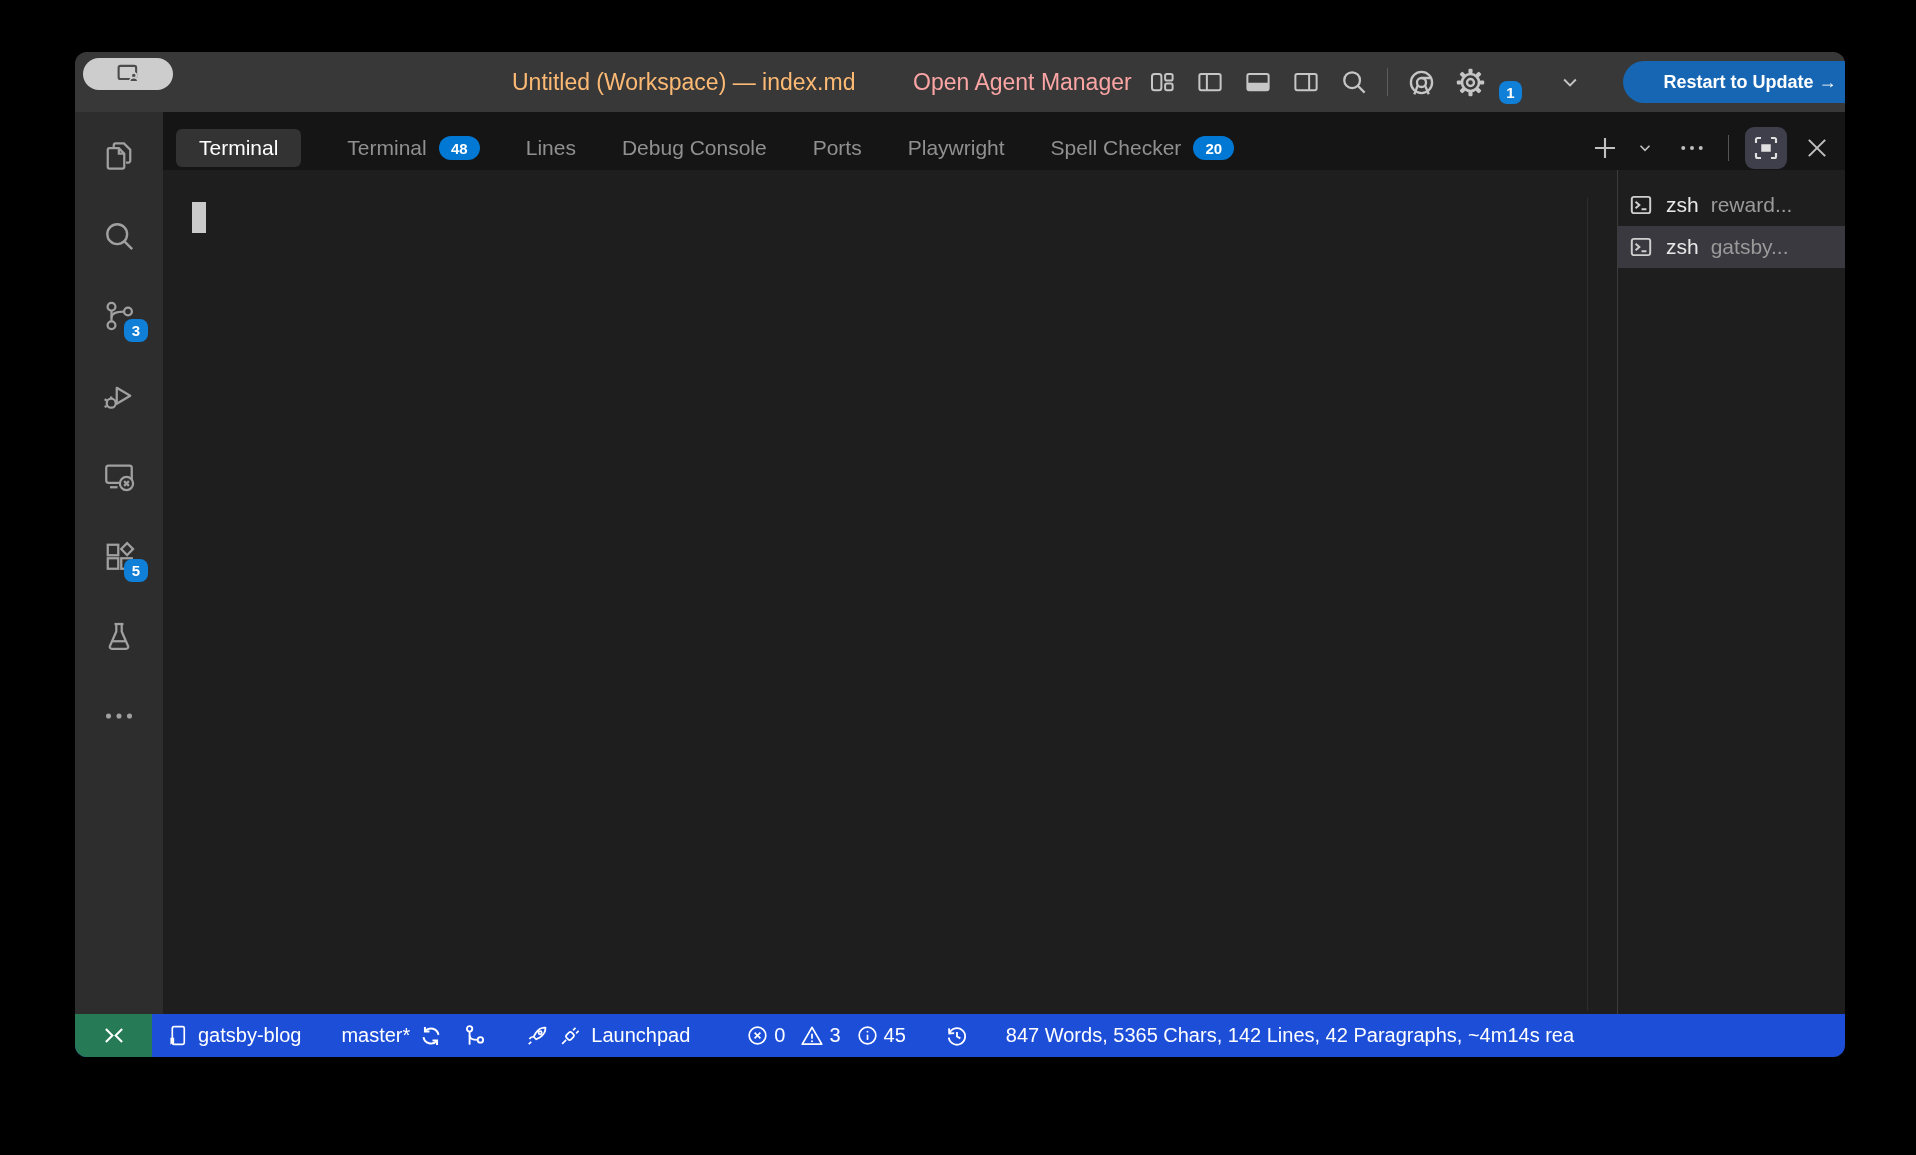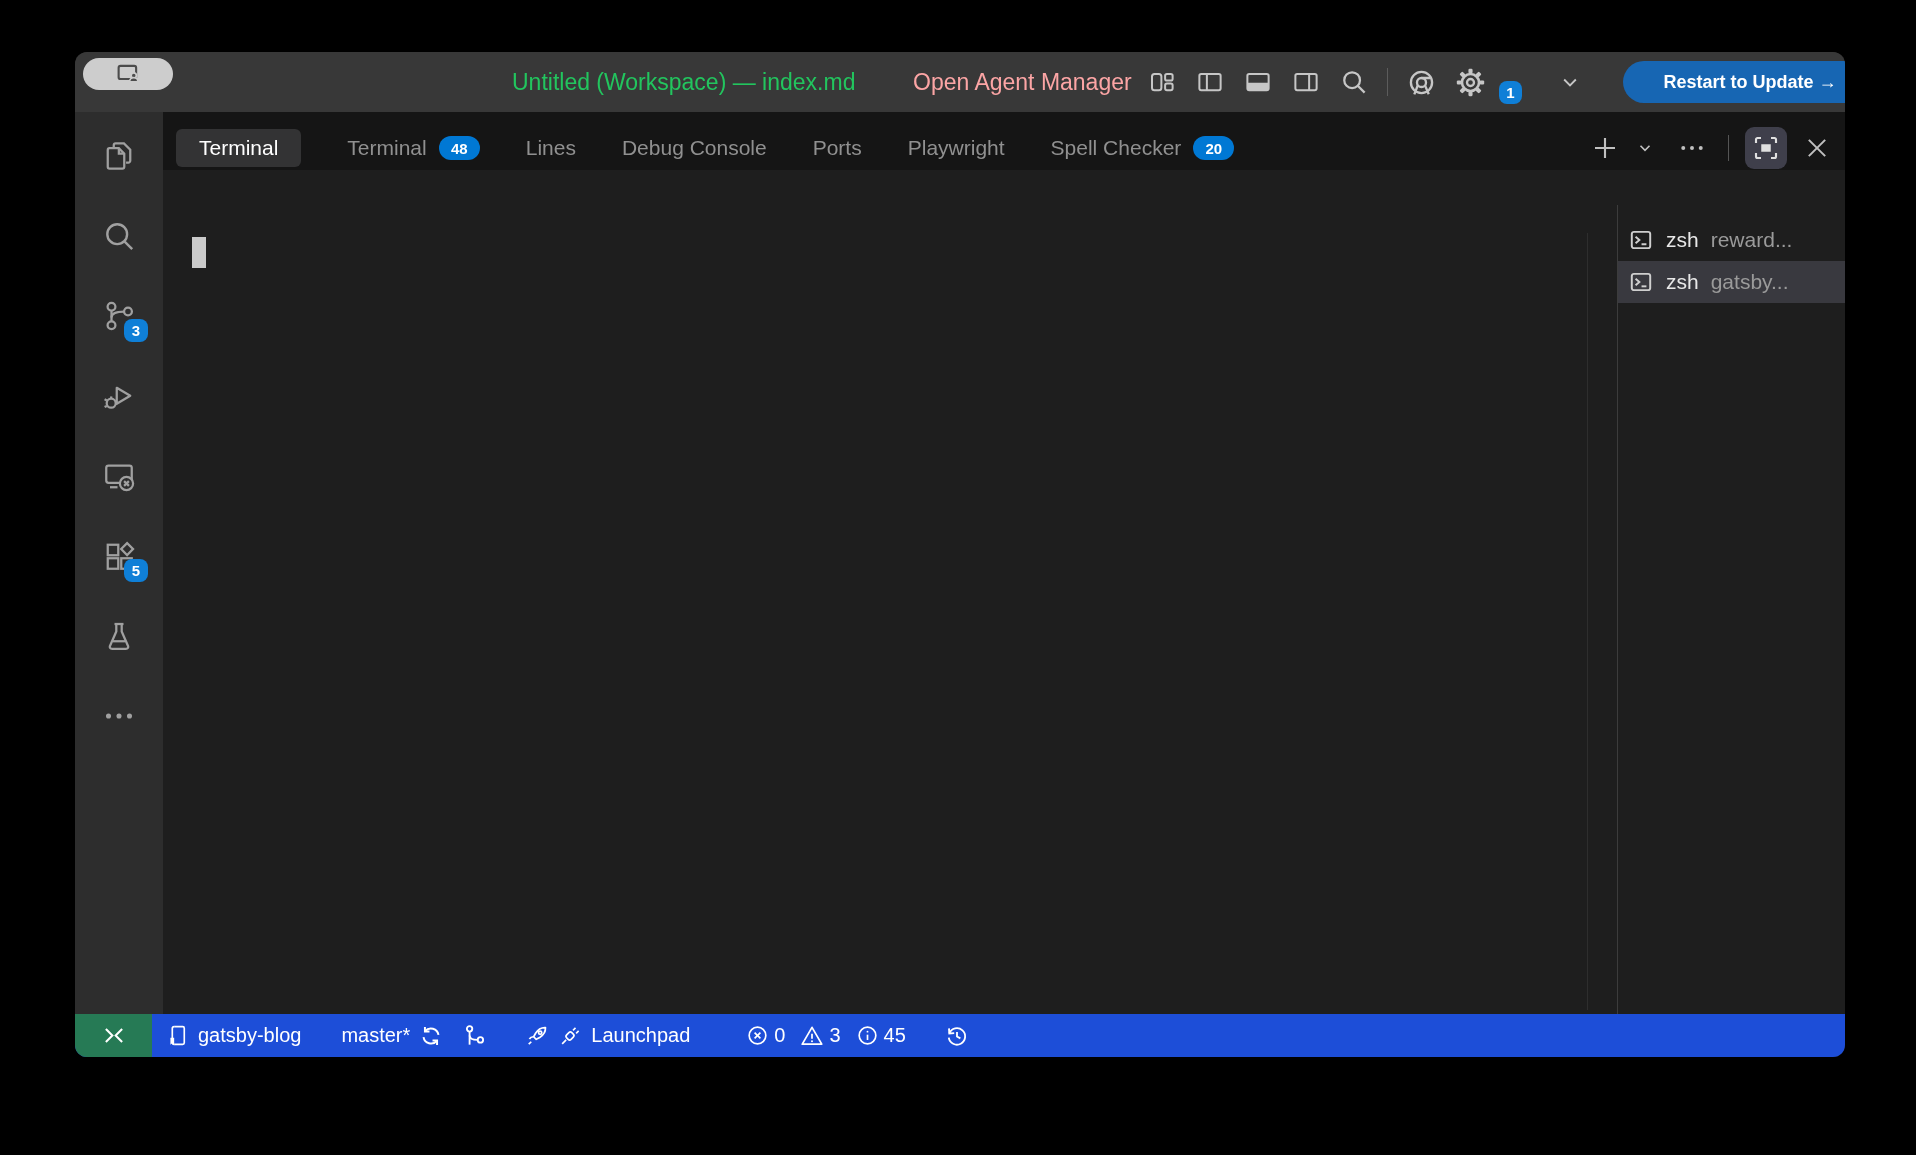--- a/index.html
+++ b/index.html
@@ -7,21 +7,21 @@
               font-family:"Liberation Sans","DejaVu Sans",sans-serif; }
   .canvas { position:relative; width:1916px; height:1155px; background:#000; }
   .window { position:absolute; left:75px; top:52px; width:1770px; height:1005px;
             background:#1e1e1e; border-radius:12px; overflow:hidden; }
 
   
   .titlebar { position:absolute; left:0; top:0; width:100%; height:60px; background:#383838; }
   .cam-pill { position:absolute; left:8px; top:6px; width:90px; height:32px; border-radius:16px;
               background:#cdcdcd; display:flex; align-items:center; justify-content:center; color:#4c4c4c; }
   .tb-title { position:absolute; left:437px; top:0; height:60px; line-height:60px;
-              font-size:23px; font-weight:500; color:#22c55e; white-space:nowrap; }
+              font-size:23px; font-weight:500; color:#fdba74; white-space:nowrap; }
   .tb-agent { position:absolute; left:838px; top:0; height:60px; line-height:60px;
               font-size:23px; font-weight:400; color:#fca5a5; white-space:nowrap; cursor:default; }
   .tb-icons { position:absolute; left:1072px; top:0; height:60px; display:flex; align-items:center;
               gap:18px; color:#c6c6c6; }
   .tb-icons .ibtn { display:flex; align-items:center; justify-content:center; }
   .tb-divider { width:1px; height:28px; background:#5c5c5c; }
   .avatar-wrap { position:relative; width:34px; height:34px; margin-left:4px; }
   .avatar { width:34px; height:34px; border-radius:50%;
             background:radial-gradient(circle at 50% 40%, #d9b08f 0 32%, #7a5640 34% 56%, #433023 58% 100%); }
   .avatar-badge { position:absolute; left:-9px; bottom:-5px; min-width:23px; height:23px; padding:0 4px;
@@ -34,21 +34,21 @@
 
   
   .body { position:absolute; left:0; top:60px; right:0; bottom:43px; display:flex; }
   .activitybar { width:88px; background:#2d2d2d; display:flex; flex-direction:column; align-items:center;
                  padding-top:26px; gap:44px; color:#a0a0a0; flex:none; }
   .ab-item { position:relative; width:36px; height:36px; display:flex; align-items:center; justify-content:center; }
   .ab-badge { position:absolute; right:-11px; bottom:-8px; min-width:24px; height:23px; padding:0 4px;
               border-radius:8px; background:#0f7fd7; color:#fff; font-size:15px; font-weight:700;
               display:flex; align-items:center; justify-content:center; }
 
-  .main { flex:1; display:flex; flex-direction:column; background:#1e1e1e; position:relative; min-width:0;gap:35px; }
+  .main { flex:1; display:flex; flex-direction:column; background:#1e1e1e; position:relative; min-width:0; }
 
   
   .paneltabs { height:58px; background:#151515; display:flex; align-items:center;
                padding:14px 0 0 13px; gap:46px; flex:none; }
   .tab { font-size:21px; color:#909090; display:flex; align-items:center; gap:12px;
          white-space:nowrap; cursor:pointer; }
   .tab.active { background:#333334; color:#fff; font-weight:500; border-radius:6px; padding:7px 23px; }
   .tab-badge { background:#0078d4; color:#ffffff; font-size:15px; font-weight:700; height:24px;
                min-width:41px; padding:0 7px; border-radius:12px; display:flex; align-items:center;
                justify-content:center; }
@@ -406,16 +406,17 @@
       </div>
 
       <div class="sb-item sb-gap-f">
         <svg width="26" height="26" viewBox="0 0 24 24" fill="none" stroke="#fff" stroke-width="1.7">
           <path d="M4.9 9.5 A7.6 7.6 0 1 1 4.4 13.5"></path>
           <polyline points="4.6,5 4.9,9.6 9.4,9.3"></polyline>
           <polyline points="12,8.2 12,12.4 15.1,14.2"></polyline>
         </svg>
       </div>
 
+      <div class="sb-stats">847 Words, 5365 Chars, 142 Lines, 42 Paragraphs, ~4m14s rea</div>
     </div>
 
   </div>
 </div>
 
 </body></html>

